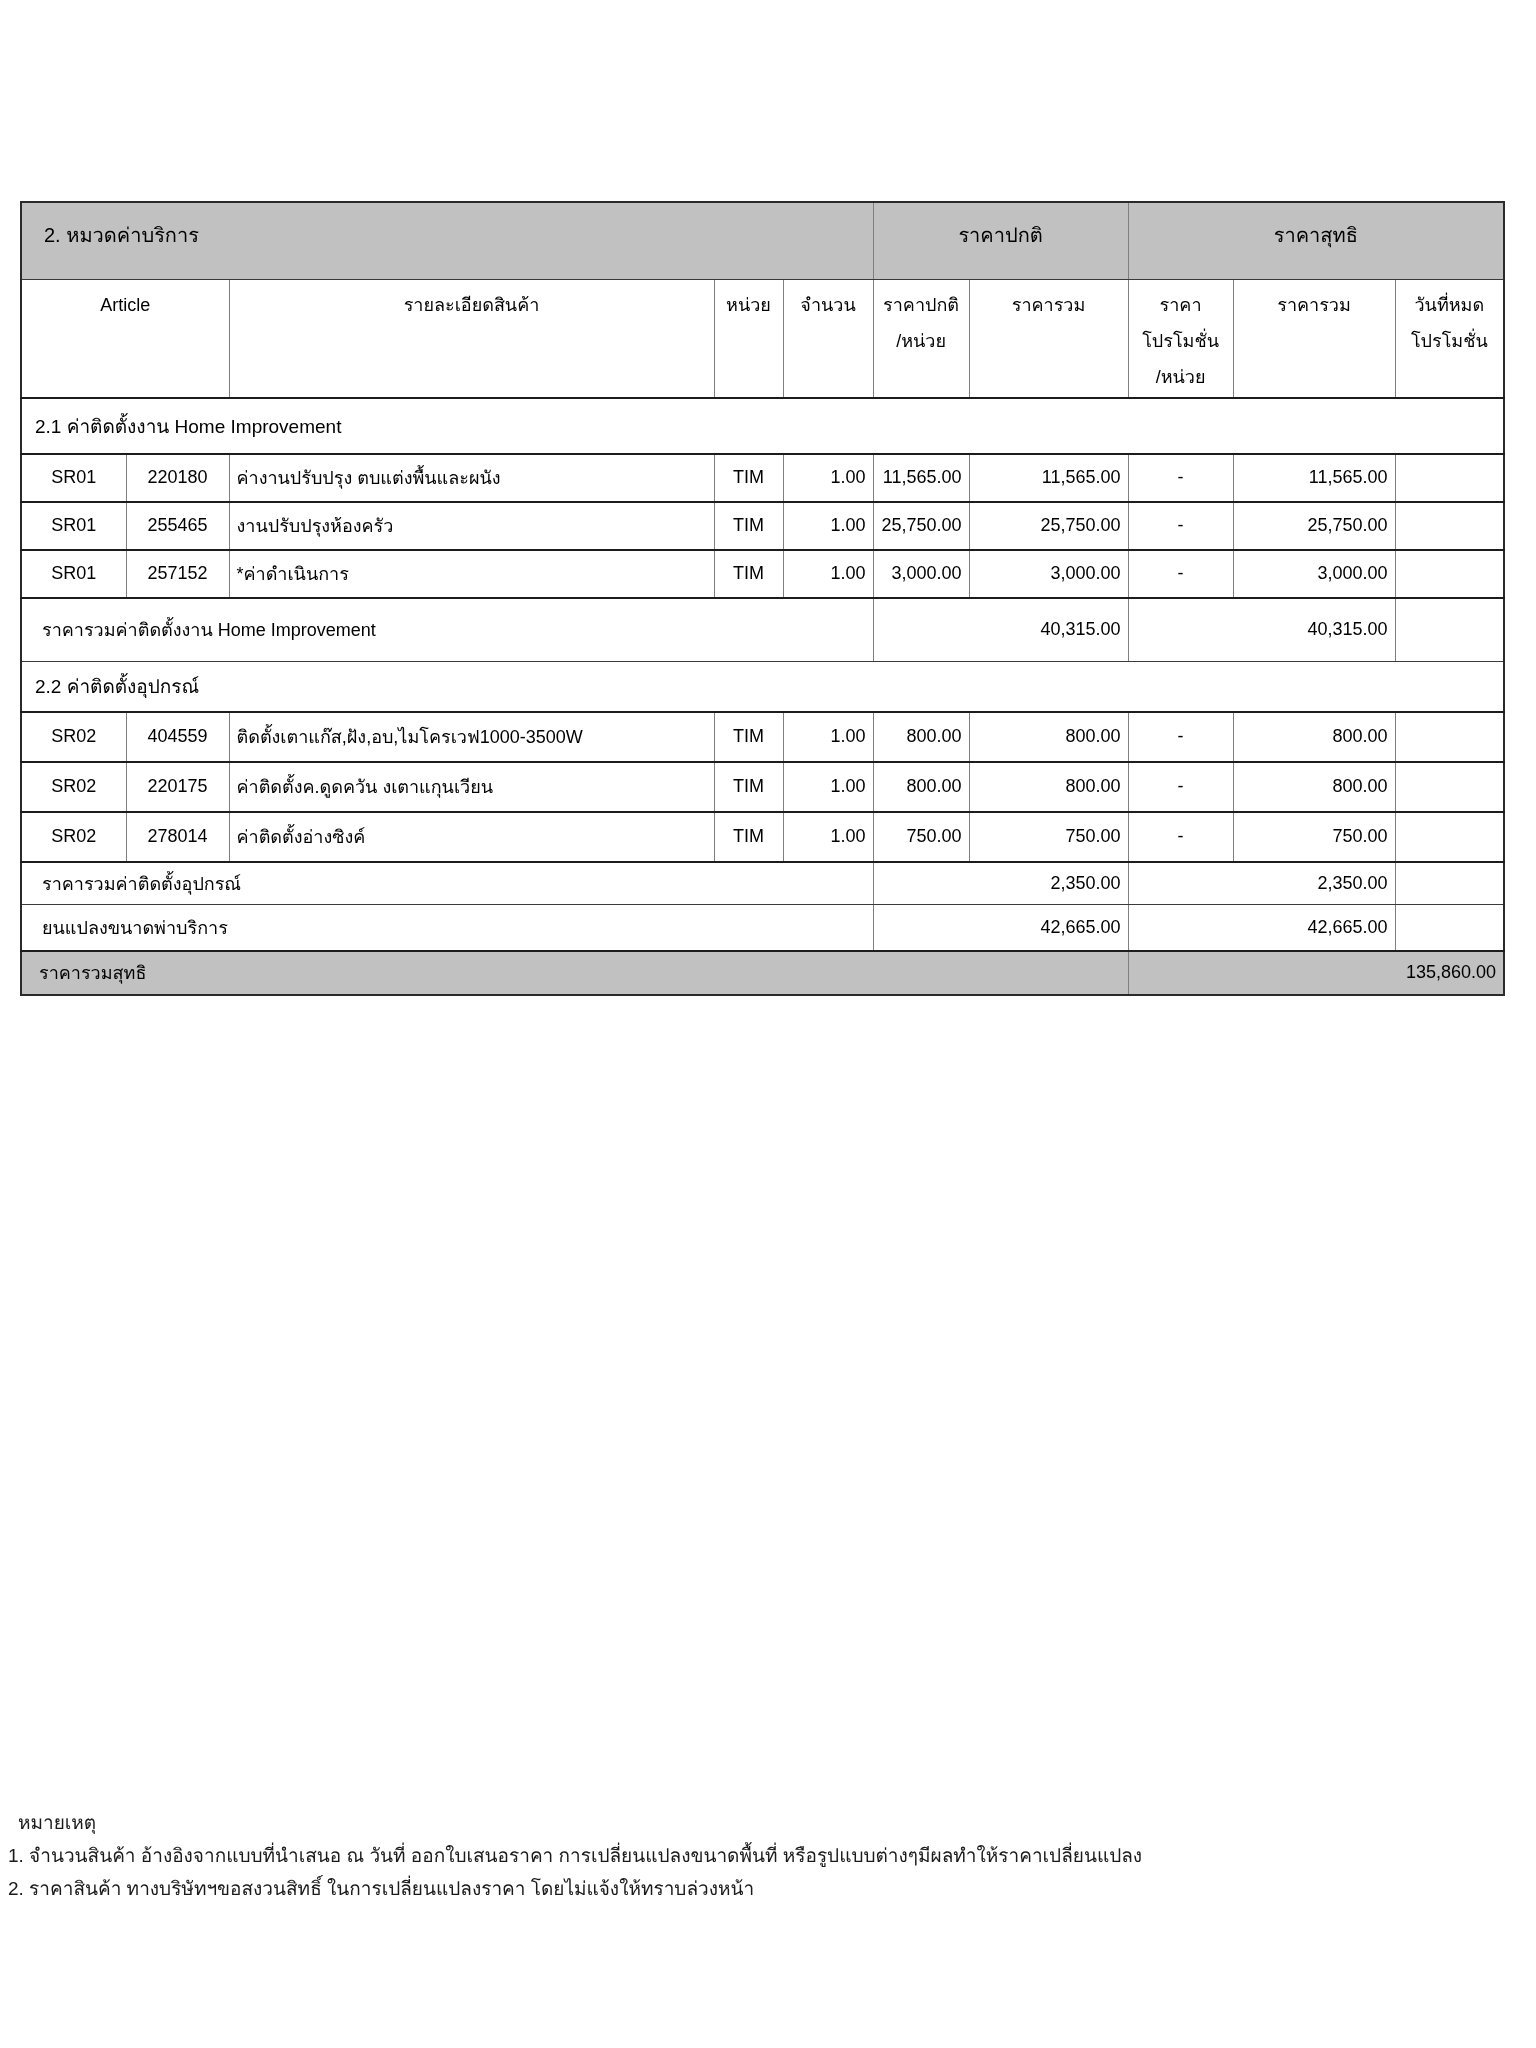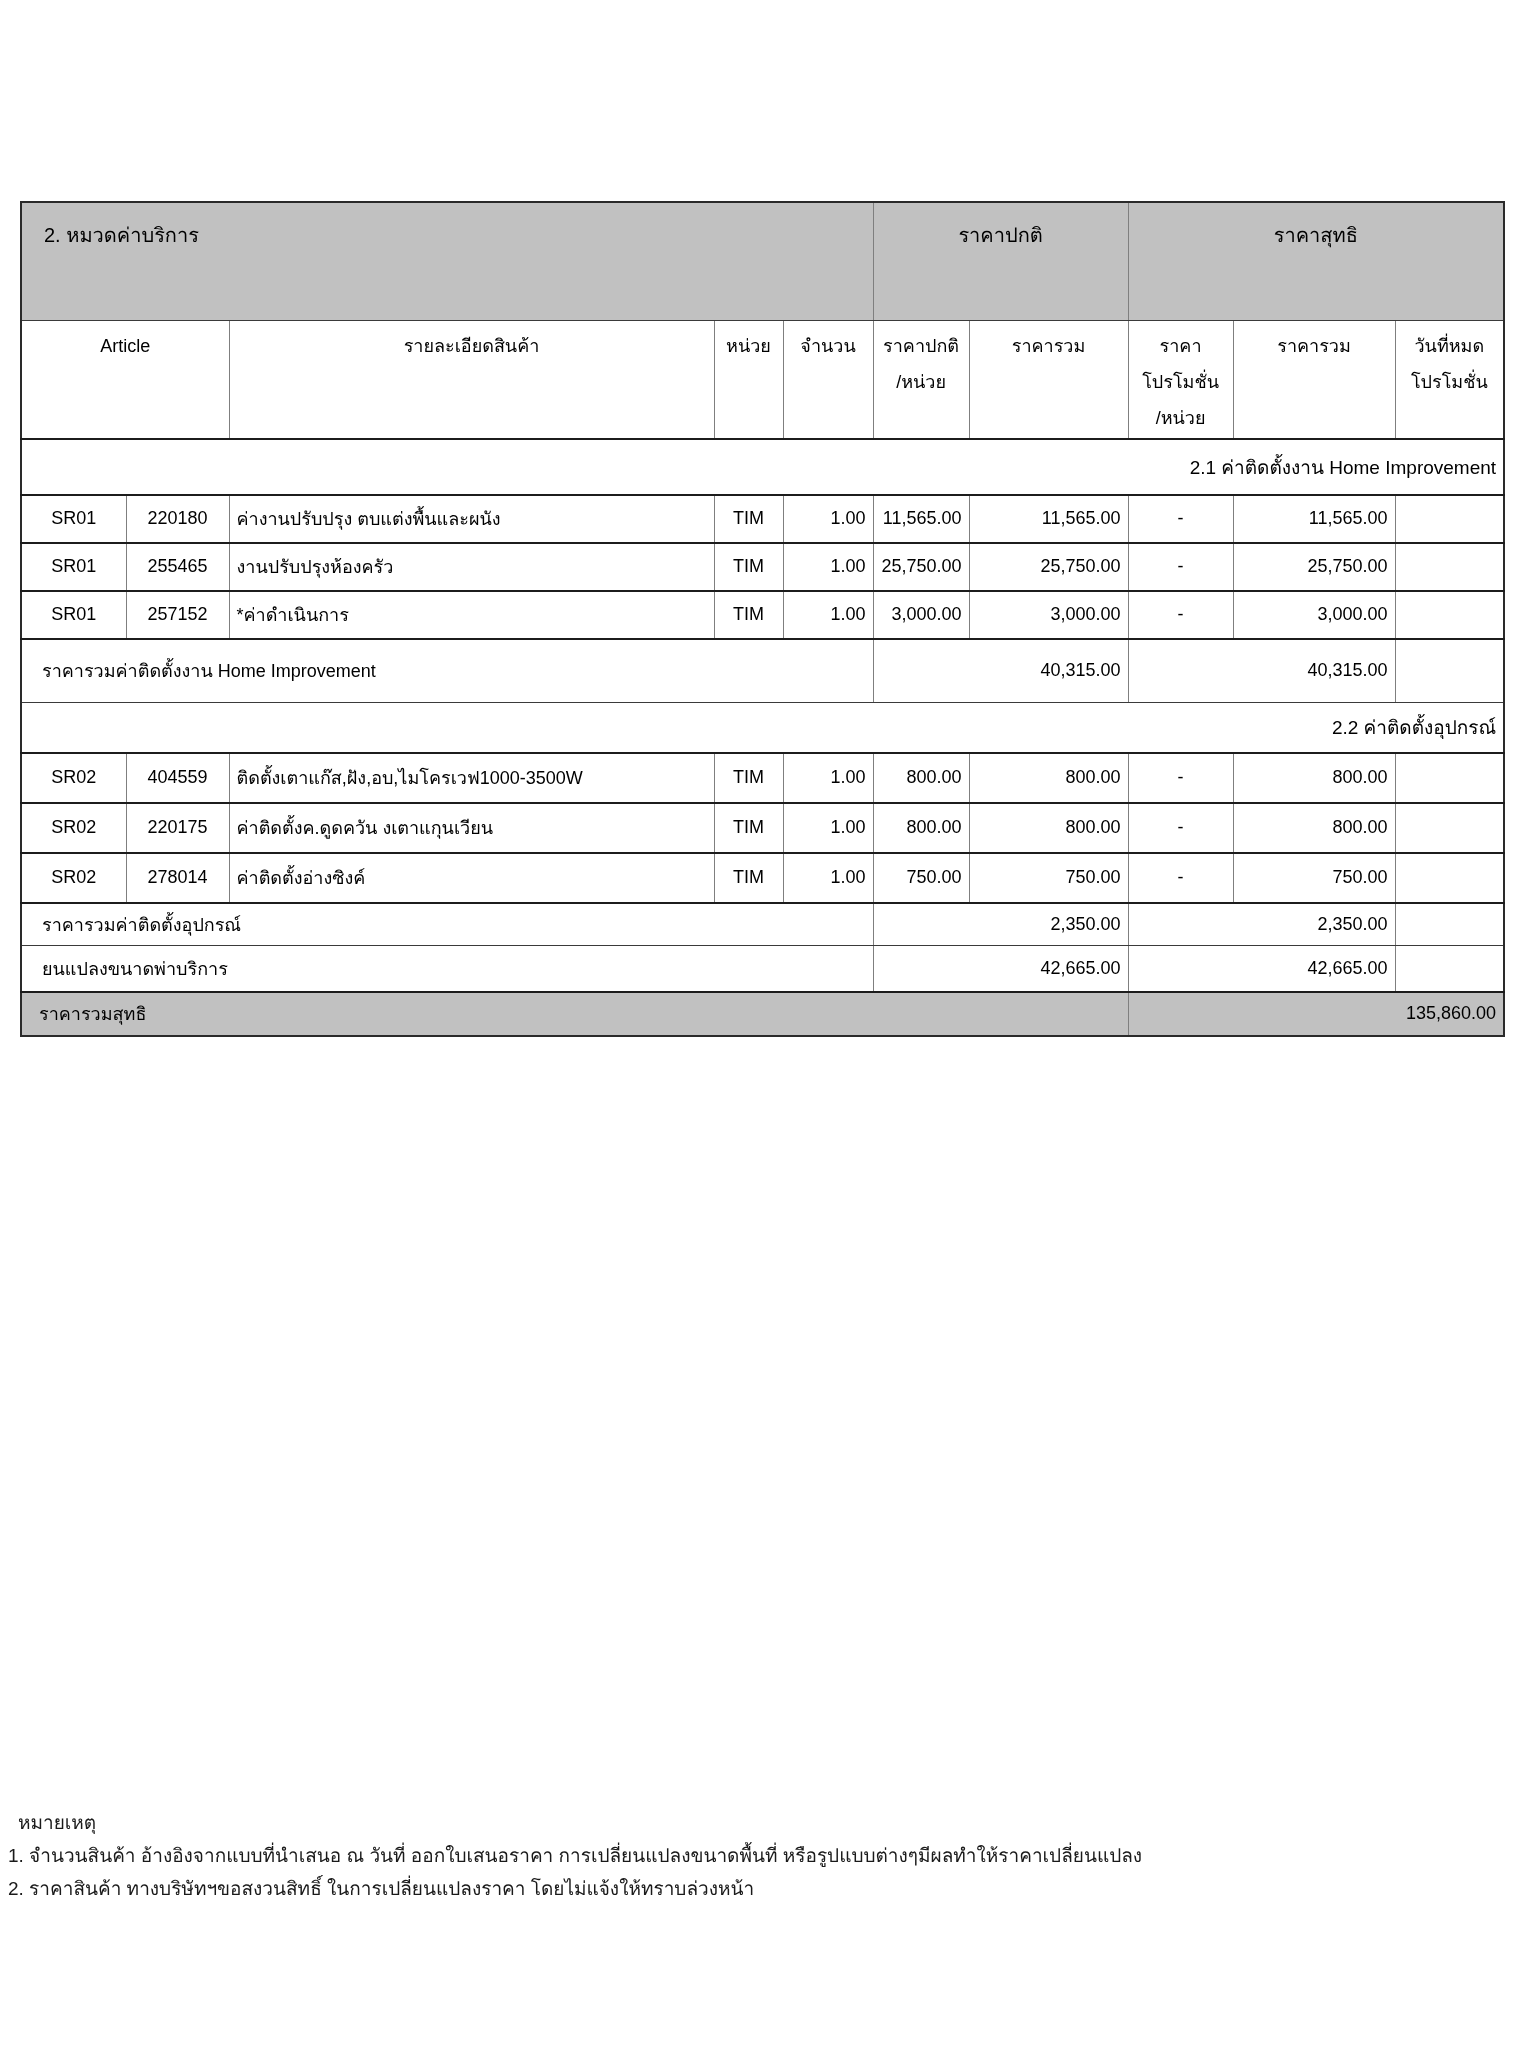--- a/index.html
+++ b/index.html
@@ -43,21 +43,21 @@
   tr.col-header td{
     vertical-align:top;
     text-align:center;
     padding-top:7px;
     line-height:36px;
     border-bottom:2px solid #1c1c1c;
   }
 
   
   tr.section-row td{
-    text-align:right;
+    text-align:left;
     font-size:19px;
     padding-left:13px;
     border-bottom:2px solid #1c1c1c;
   }
 
   
   tr.data-row td{border-top:2px solid #1c1c1c;border-bottom:2px solid #1c1c1c;}
 
   
   tr.subtotal-row td.st-label,
@@ -93,21 +93,21 @@
       <col style="width:69px">
         <col style="width:90px">
         <col style="width:96px">
       <col style="width:159px">
         <col style="width:105px">
         <col style="width:162px">
       <col style="width:109px">
     </colgroup>
 
     <tbody>
-        <tr class="group-header" style="height:118px">
+        <tr class="group-header" style="height:77px">
       <td colspan="5" class="gh-title">2. หมวดค่าบริการ</td>
       <td colspan="2" class="gh-price">ราคาปกติ</td>
       <td colspan="3" class="gh-price">ราคาสุทธิ</td>
     </tr>
 
     <tr class="col-header" style="height:109px">
       <td colspan="2">Article</td>
       <td>รายละเอียดสินค้า</td>
       <td>หน่วย</td>
       <td>จำนวน</td>

